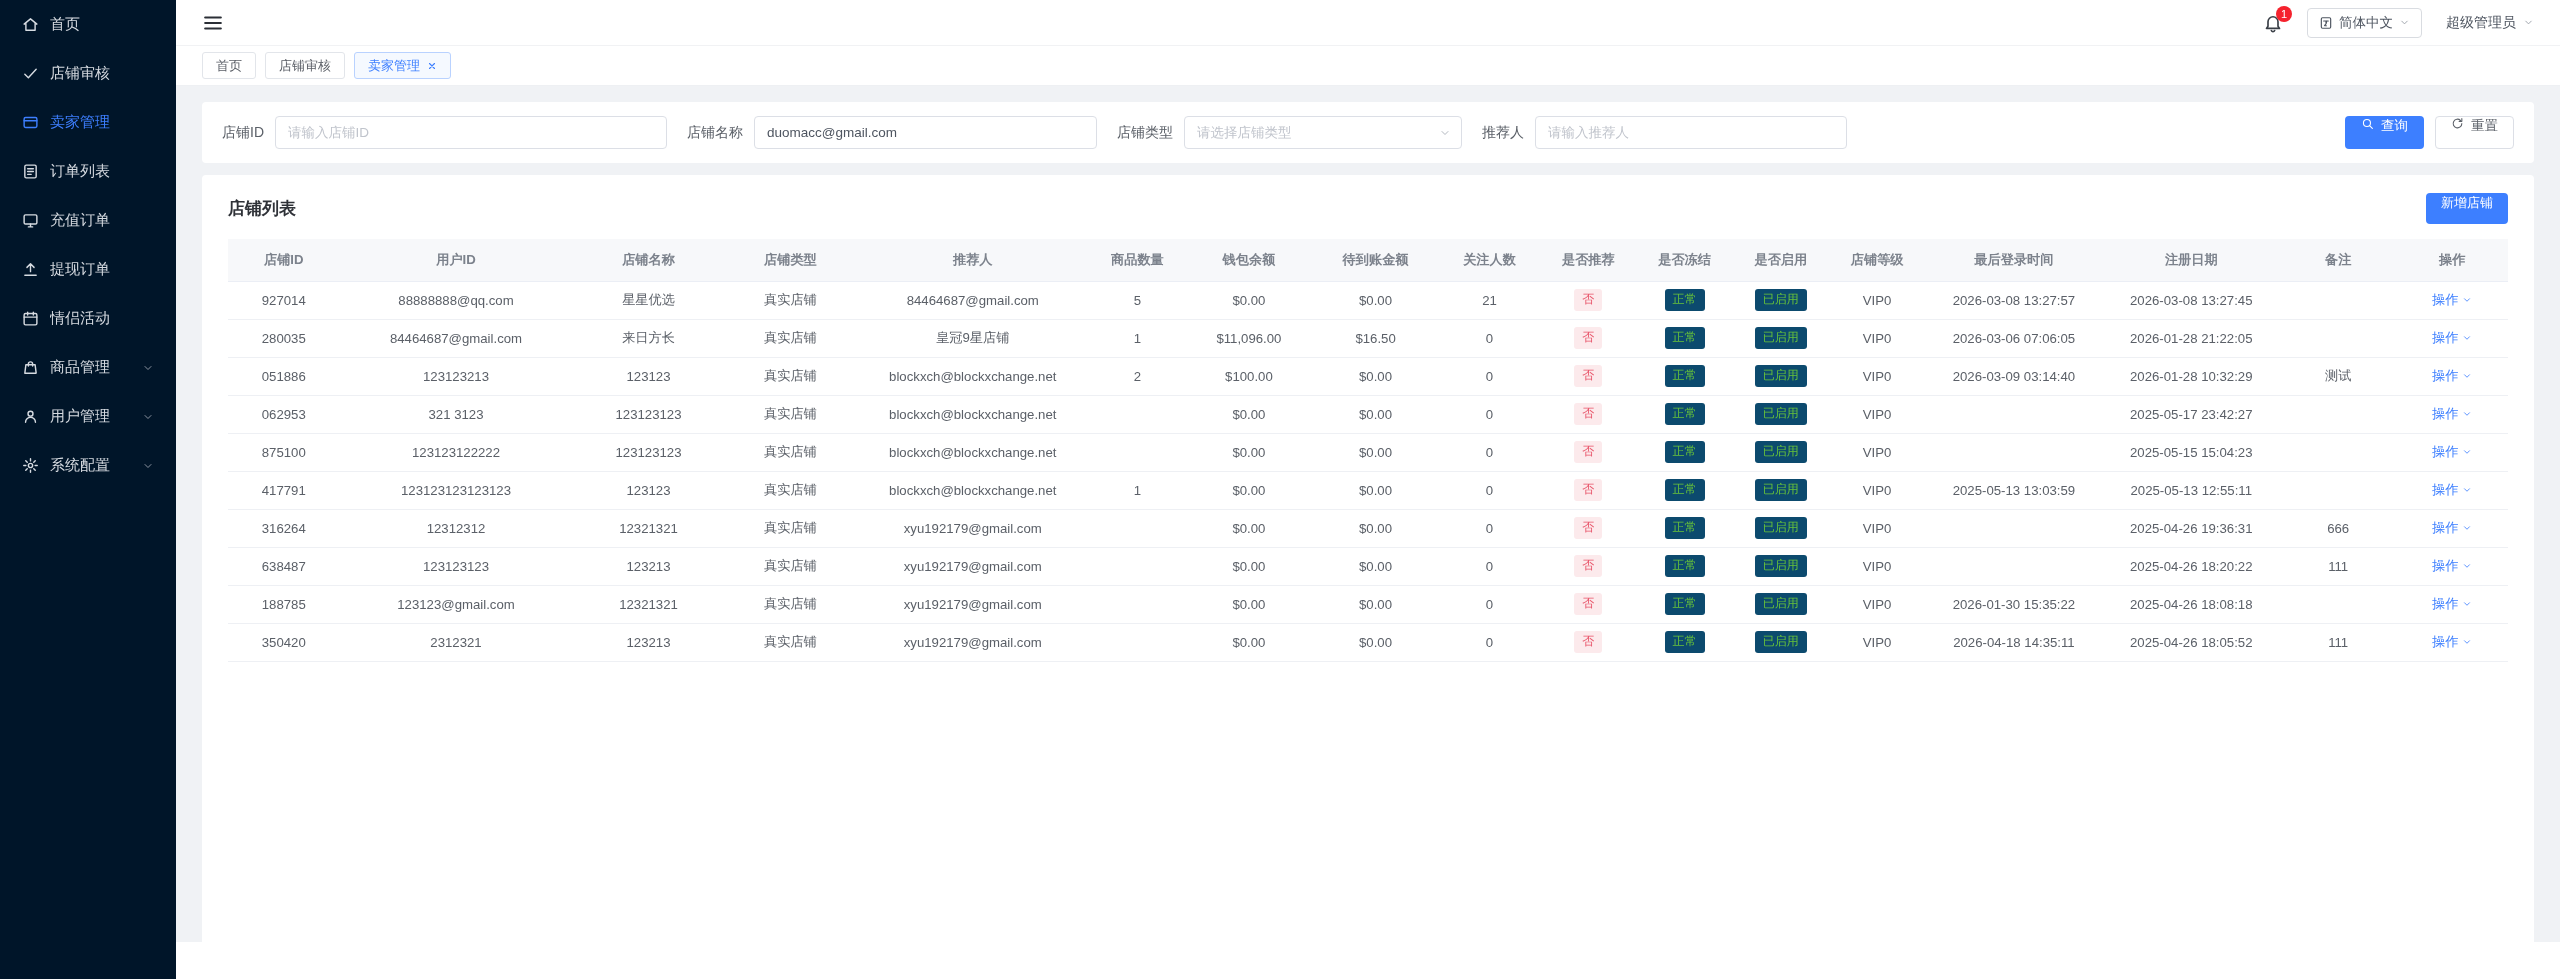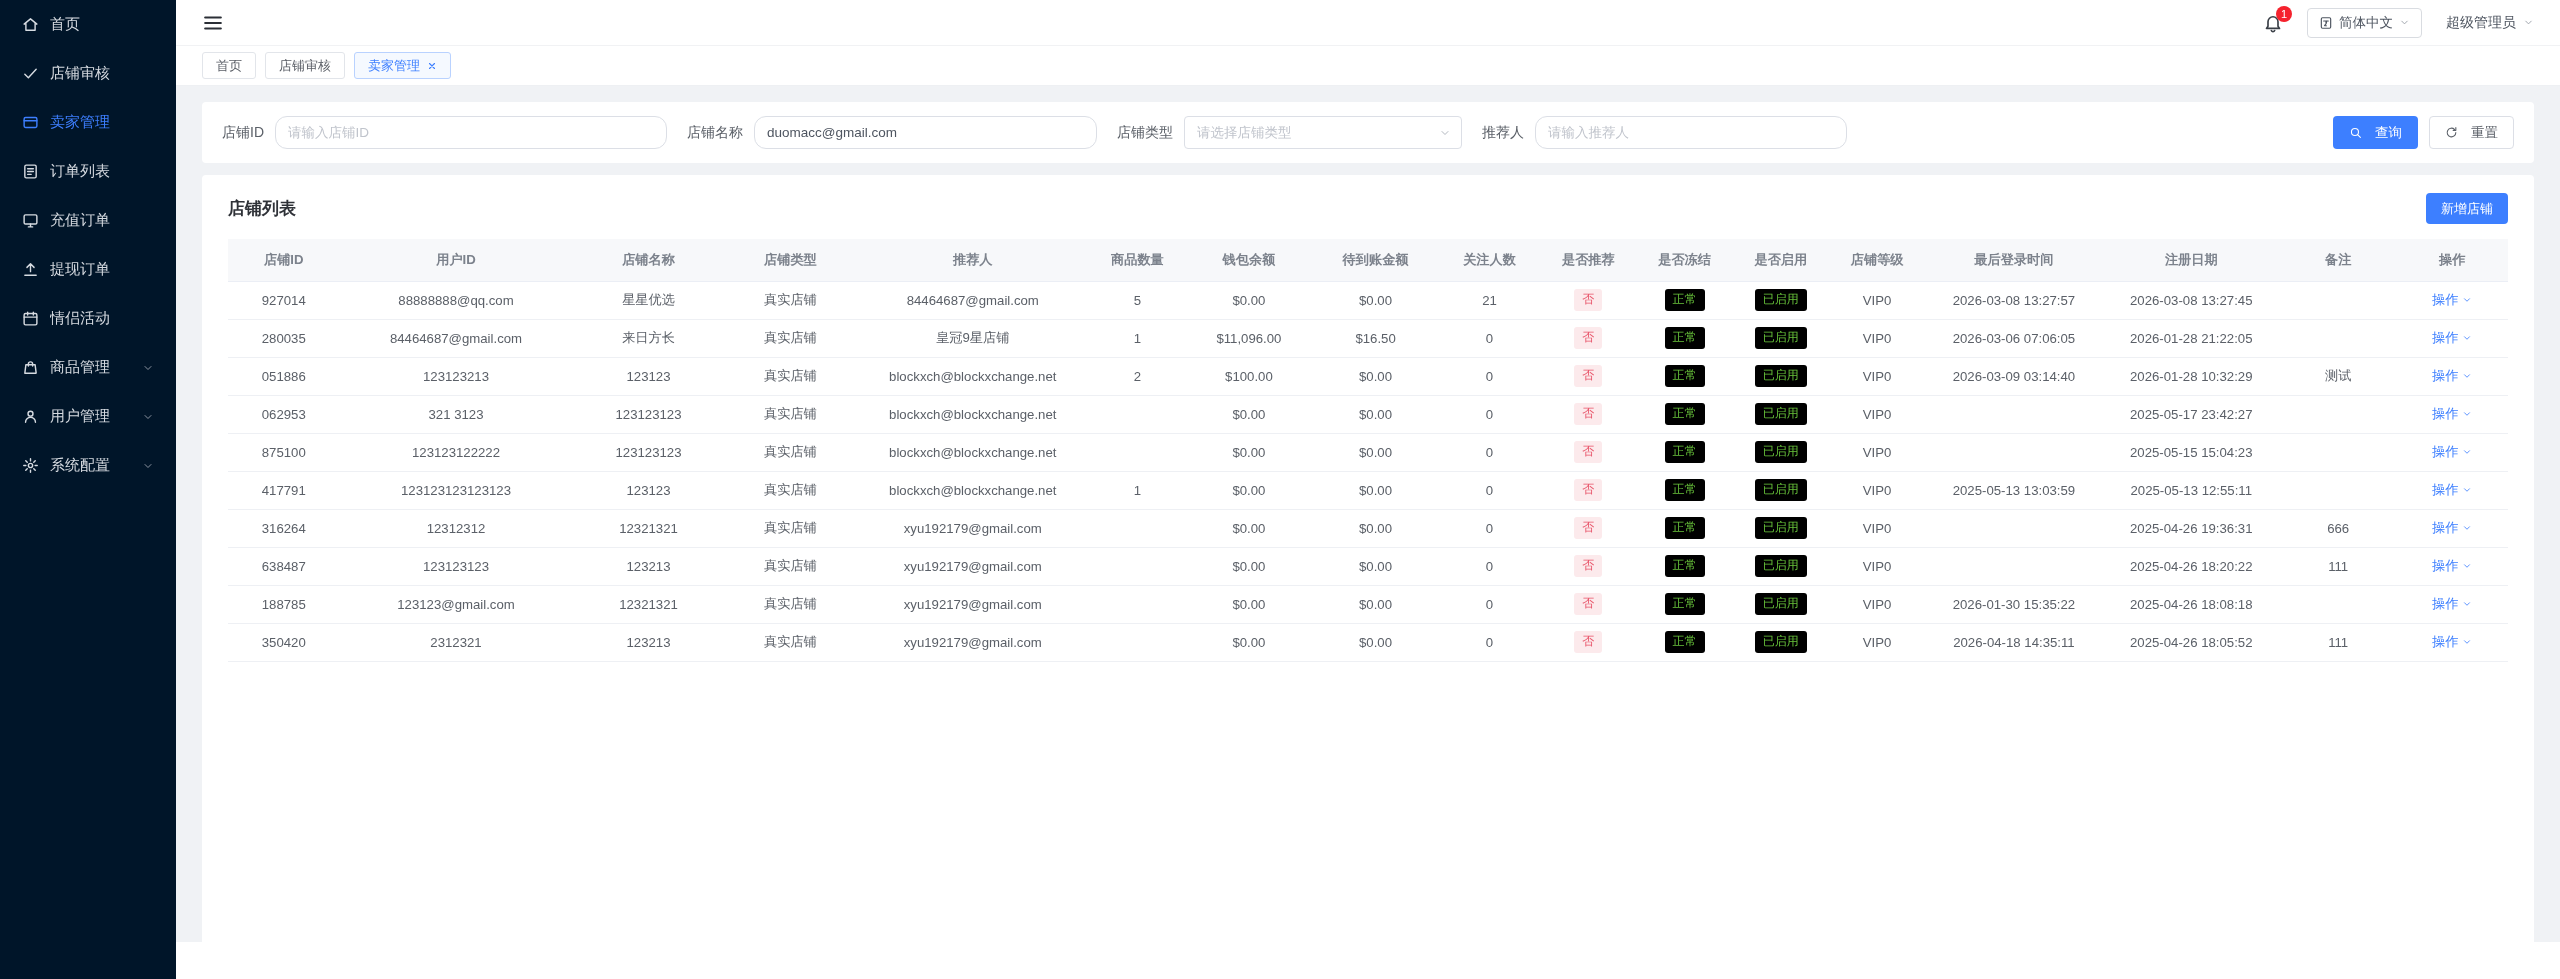--- a/index.html
+++ b/index.html
@@ -38,43 +38,43 @@
   .tab.active{color:#3d7fff;border-color:#b9d2ff;background:#f5f9ff}
   .tab .tclose{width:10px;height:10px;stroke-width:2.6}
 
   
   .content{background:#f0f2f5;height:856px;padding:16px 26px 0;overflow:hidden}
   .card{background:#fff;border-radius:4px}
 
   .filter-card{display:flex;align-items:center;padding:14px 20px}
   .fgroup{display:flex;align-items:center;margin-right:20px}
   .flabel{margin-right:11px;font-size:14px;color:#5b6068;white-space:nowrap}
-  .finput{height:33px;border:1px solid #dcdfe6;border-radius:12px;padding:0 12px;font-size:13.5px;color:#4e5560;outline:none;background:#fff;font-family:inherit}
+  .finput{height:33px;border:1px solid #dcdfe6;border-radius:4px;padding:0 12px;font-size:13.5px;color:#4e5560;outline:none;background:#fff;font-family:inherit}
   .finput::placeholder{color:#c0c4cc}
   .w-shopid{width:392px}.w-shopname{width:343px}.w-referrer{width:312px}
   .fselect{width:278px;height:33px;border:1px solid #dcdfe6;border-radius:4px;padding:0 10px 0 12px;display:flex;align-items:center;justify-content:space-between;background:#fff;cursor:pointer}
   .fselect .ph{font-size:13.5px;color:#c0c4cc;white-space:nowrap}
   .fselect .chev{width:12px;height:12px;color:#b3b8c0}
   .filter-actions{margin-left:auto;display:flex;gap:11px}
-  .btn{height:33px;border-radius:4px;padding:0 15px;font-size:13.5px;display:inline-flex;align-items:center;gap:13px;cursor:pointer;border:1px solid transparent;font-family:inherit;white-space:nowrap}
+  .btn{height:33px;border-radius:4px;padding:0 15px;font-size:13.5px;display:inline-flex;gap:7px;cursor:pointer;border:1px solid transparent;font-family:inherit;white-space:nowrap}
   .btn .ico{width:13px;height:13px}
   .btn-primary{background:#3d7fff;color:#fff}
   .btn-plain{background:#fff;border-color:#dcdfe6;color:#5b6068}
 
   .table-card{margin-top:12px;height:901px;padding:18px 26px 14px;display:flex;flex-direction:column}
   .card-head{display:flex;align-items:center;justify-content:space-between}
   .card-title{font-size:17px;font-weight:700;color:#2f3238}
   .add-btn{height:31px;padding:0 14px;font-size:13px}
 
   table{width:100%;border-collapse:collapse;table-layout:fixed;margin-top:15px;font-size:13.2px}
   thead th{height:42px;background:#f7f8fa;color:#7c828c;font-weight:700;border-bottom:1px solid #ebeef5;text-align:center;white-space:nowrap;padding:0 4px;overflow:hidden;text-overflow:ellipsis}
   tbody td{height:38px;border-bottom:1px solid #eef0f4;text-align:center;color:#5b6068;white-space:nowrap;overflow:hidden;text-overflow:ellipsis;padding:0 4px}
   .badge{display:inline-block;padding:3px 8px;border-radius:3px;font-size:12px;line-height:1.3}
   .badge-red{background:#fceaec;color:#e8566b}
-  .badge-green{background:#000000;color:#67c23a}
+  .badge-green{background:#0c4a6e;color:#67c23a}
   .action-link{color:#3d7fff;cursor:pointer;display:inline-flex;align-items:center;gap:4px}
   .action-link .achev{width:10px;height:10px}
 
   .pager{margin-top:auto;display:flex;align-items:center;justify-content:center;gap:8px;padding:16px 0 8px}
   .pg-total{font-size:13px;color:#7f1d1d;margin-right:10px}
   .pg-pages{display:flex;gap:8px}
   .pg-btn{min-width:28px;height:28px;border:1px solid #e0e3e9;border-radius:3px;background:#fff;display:flex;align-items:center;justify-content:center;font-size:13px;color:#5b6068;cursor:pointer;font-family:inherit}
   .pg-btn .ico{width:11px;height:11px}
   .pg-btn.disabled{color:#c6cad1}
   .pg-btn.active{background:#3d7fff;border-color:#3d7fff;color:#fff}

